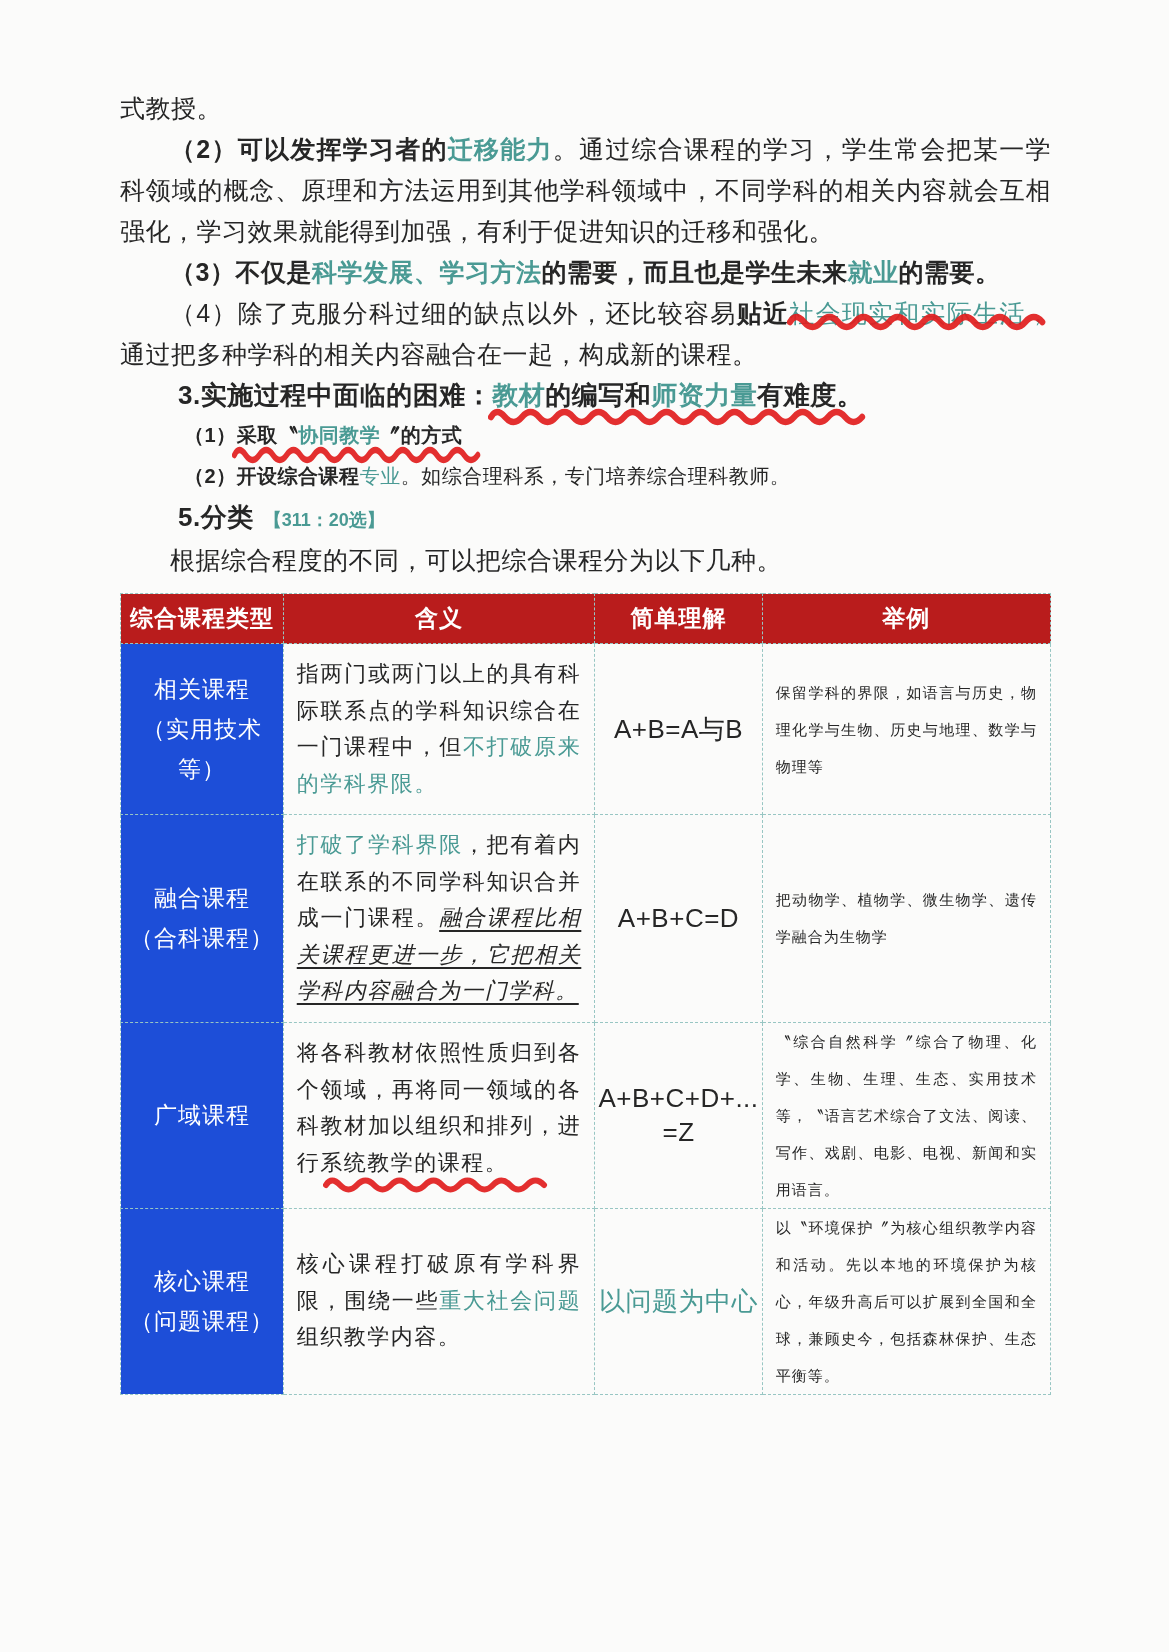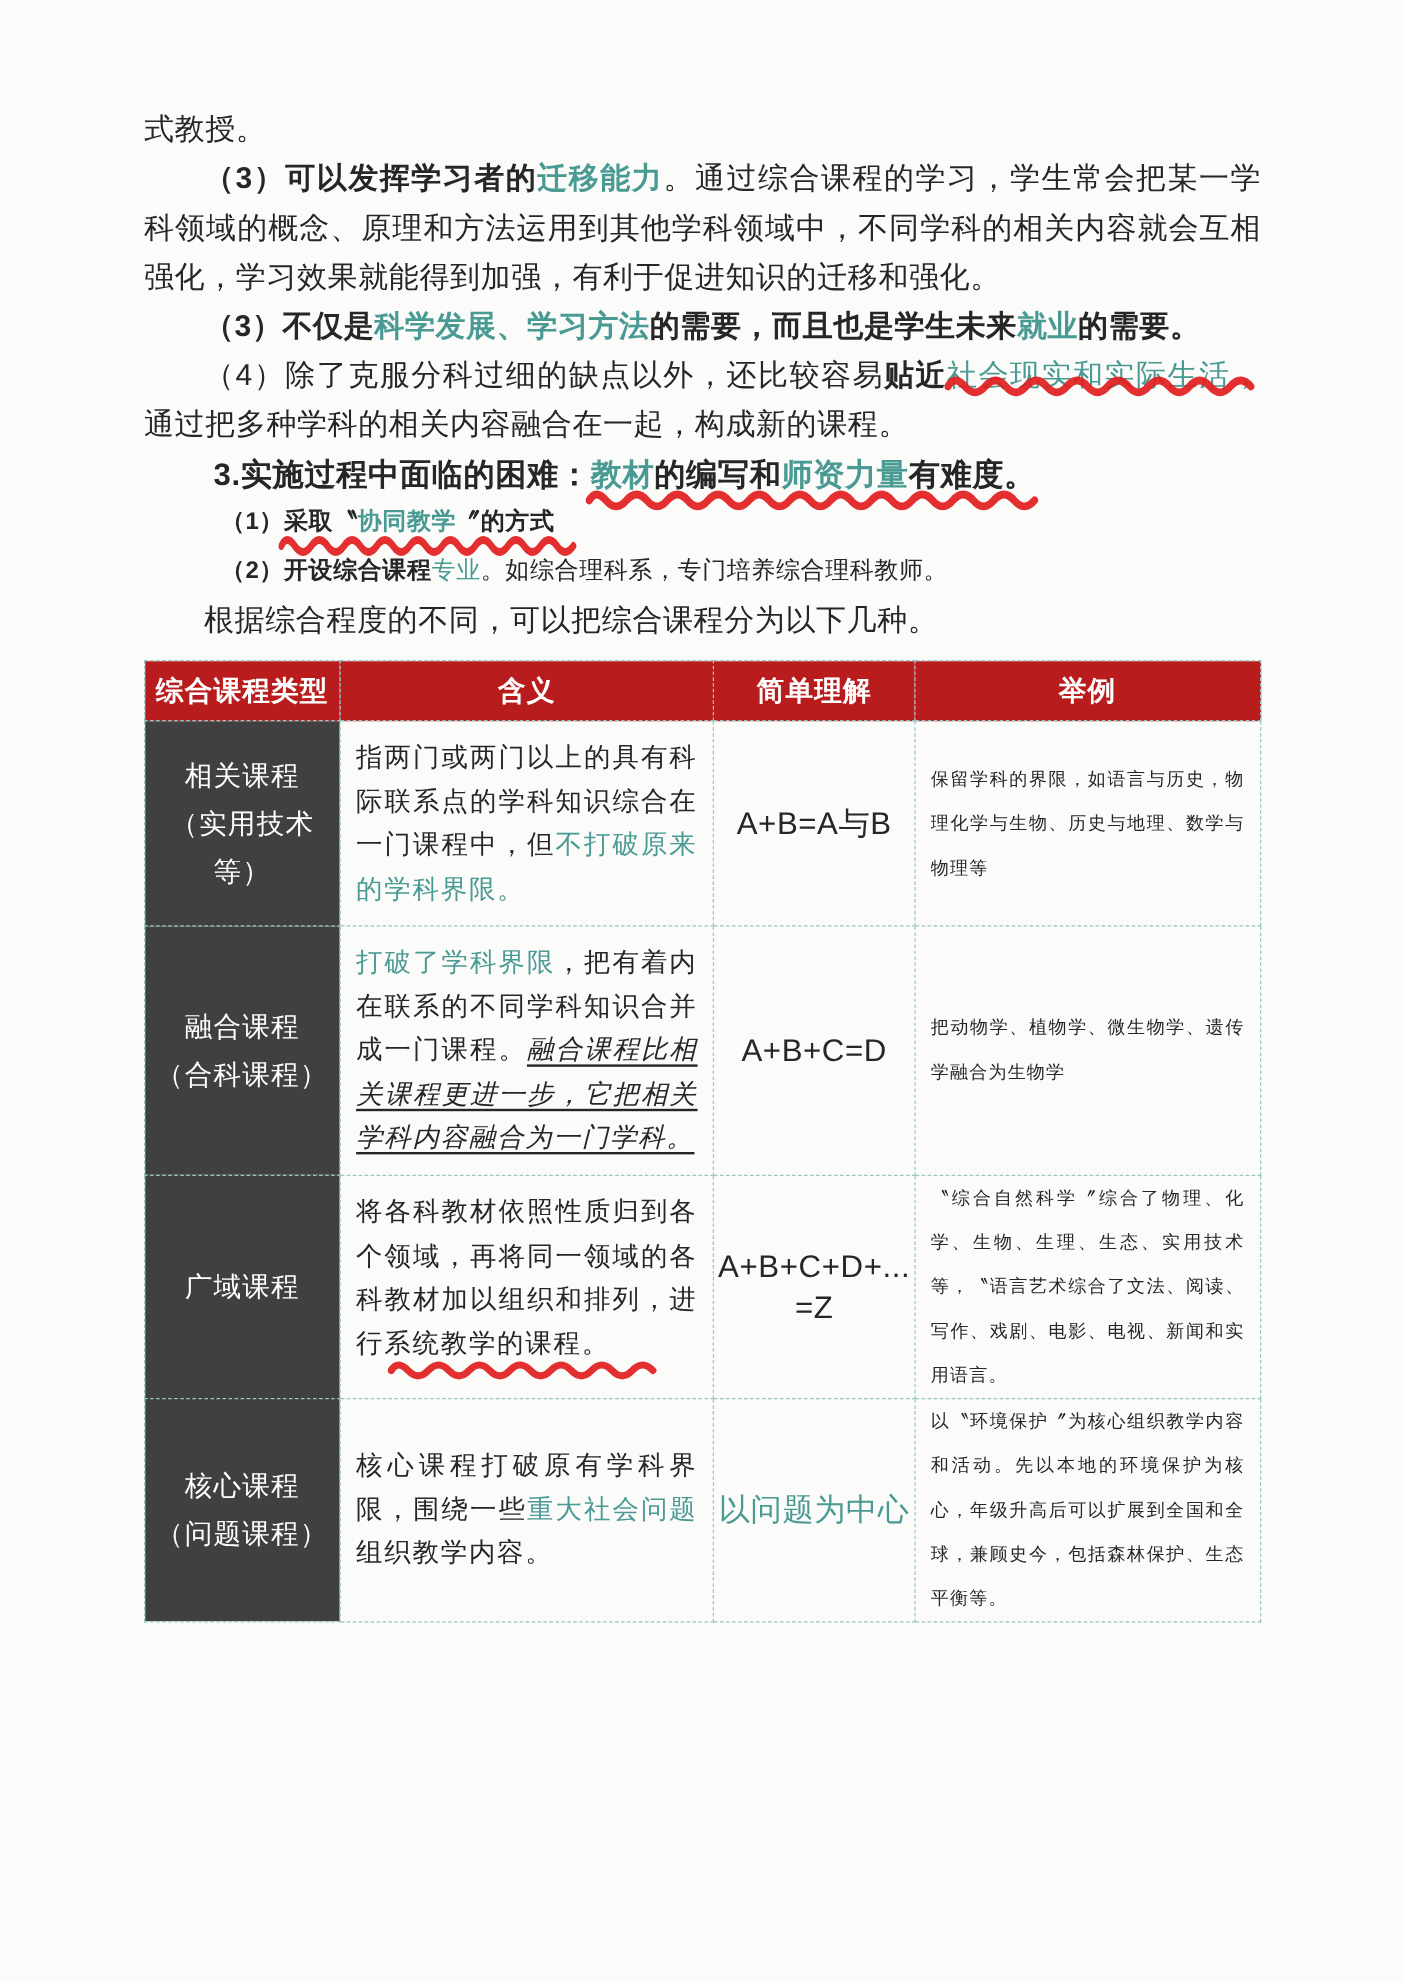--- a/index.html
+++ b/index.html
@@ -42,21 +42,21 @@
   .cur-table col.c3 { width:18.0%; }
   .cur-table col.c4 { width:31.0%; }
 
   .cur-table th, .cur-table td { border:1.5px dashed #98c6c3; }
   .cur-table th {
     background:#b91c1c; color:#ffffff;
     font-size:23px; font-weight:bold; letter-spacing:1px;
     padding:9px 4px; text-align:center;
   }
   .cur-table td.type {
-    background:#404040; color:#ffffff;
+    background:#1d4ed8; color:#ffffff;
     font-size:23px; text-align:center; vertical-align:middle;
     letter-spacing:1px; line-height:40px;
   }
   .cur-table td { vertical-align:middle; }
   .cur-table td.meaning {
     font-size:22px; line-height:36.5px; letter-spacing:1.5px;
     padding:12px 13px; text-align:justify;
   }
   .cur-table td.simple {
     font-size:26px; text-align:center; line-height:34px; letter-spacing:.5px;
@@ -72,39 +72,40 @@
   }
   .r1 { min-height:178px; } .r2 { min-height:228px; } .r3 { min-height:220px; } .r4 { min-height:268px; }
 </style>
 </head>
 <body>
 
 <div class="page">
 
   <p class="para"><span>式教授。</span></p>
 
-  <p class="para indent"><span class="bold">（3）可以发挥学习者的</span><span class="teal-bold">迁移能力</span><span>。通过综合课程的学习，学生常会把某一学科领域的概念、原理和方法运用到其他学科领域中，不同学科的相关内容就会互相强化，学习效果就能得到加强，有利于促进知识的迁移和强化。</span></p>
+  <p class="para indent"><span class="bold">（2）可以发挥学习者的</span><span class="teal-bold">迁移能力</span><span>。通过综合课程的学习，学生常会把某一学科领域的概念、原理和方法运用到其他学科领域中，不同学科的相关内容就会互相强化，学习效果就能得到加强，有利于促进知识的迁移和强化。</span></p>
 
   <p class="para indent"><span class="bold">（3）不仅是</span><span class="teal-bold">科学发展、学习方法</span><span class="bold">的需要，而且也是学生未来</span><span class="teal-bold">就业</span><span class="bold">的需要。</span></p>
 
   <p class="para indent"><span>（4）除了克服分科过细的缺点以外，还比较容易</span><span class="bold">贴近</span><span class="squig-wrap squig-overlap"><span class="teal">社会现实和实际生活，</span><svg class="squiggle" viewBox="0 0 272 20" preserveAspectRatio="none">
           <path d="M 3 10 Q 8.5 1 17 10 Q 25.5 19 34 10 Q 42.5 1 51 10 Q 59.5 19 68 10 Q 76.5 1 85 10 Q 93.5 19 102 10 Q 110.5 1 119 10 Q 127.5 19 136 10 Q 144.5 1 153 10 Q 161.5 19 170 10 Q 178.5 1 187 10 Q 195.5 19 204 10 Q 212.5 1 221 10 Q 229.5 19 238 10 Q 246.5 1 255 10" fill="none" stroke="#e11d1d" stroke-width="6" stroke-linecap="round" opacity="0.92"></path>
         </svg></span><span>通过把多种学科的相关内容融合在一起，构成新的课程。</span></p>
 
   <p class="heading"><span class="bold">3.实施过程中面临的困难：</span><span class="squig-wrap squig-below"><span class="teal">教材</span><span>的编写和</span><span class="teal">师资力量</span><span>有难度。</span><svg class="squiggle" viewBox="0 0 382 20" preserveAspectRatio="none">
           <path d="M 3 10 Q 8.5 1 17 10 Q 25.5 19 34 10 Q 42.5 1 51 10 Q 59.5 19 68 10 Q 76.5 1 85 10 Q 93.5 19 102 10 Q 110.5 1 119 10 Q 127.5 19 136 10 Q 144.5 1 153 10 Q 161.5 19 170 10 Q 178.5 1 187 10 Q 195.5 19 204 10 Q 212.5 1 221 10 Q 229.5 19 238 10 Q 246.5 1 255 10 Q 263.5 19 272 10 Q 280.5 1 289 10 Q 297.5 19 306 10 Q 314.5 1 323 10 Q 331.5 19 340 10 Q 348.5 1 357 10 Q 365.5 19 374 10" fill="none" stroke="#e11d1d" stroke-width="6" stroke-linecap="round" opacity="0.92"></path>
         </svg></span></p>
 
 
   <p class="subitem bold"><span>（1）</span><span class="squig-wrap squig-below-wide"><span>采取〝</span><span class="teal">协同教学</span><span>〞的方式</span><svg class="squiggle" viewBox="0 0 320 20" preserveAspectRatio="none">
           <path d="M 3 10 Q 8.5 1 17 10 Q 25.5 19 34 10 Q 42.5 1 51 10 Q 59.5 19 68 10 Q 76.5 1 85 10 Q 93.5 19 102 10 Q 110.5 1 119 10 Q 127.5 19 136 10 Q 144.5 1 153 10 Q 161.5 19 170 10 Q 178.5 1 187 10 Q 195.5 19 204 10 Q 212.5 1 221 10 Q 229.5 19 238 10 Q 246.5 1 255 10 Q 263.5 19 272 10 Q 280.5 1 289 10 Q 297.5 19 306 10" fill="none" stroke="#e11d1d" stroke-width="6" stroke-linecap="round" opacity="0.92"></path>
         </svg></span></p>
 
   <p class="subitem"><span class="bold">（2）开设综合课程</span><span class="teal">专业</span><span>。如综合理科系，专门培养综合理科教师。</span></p>
 
+  <p class="heading"><span>5.分类</span><span class="tag">【311：20选】</span></p>
 
   <p class="para indent"><span>根据综合程度的不同，可以把综合课程分为以下几种。</span></p>
 
   <table class="cur-table">
     <colgroup>
         <col class="c1">
         <col class="c2">
         <col class="c3">
         <col class="c4">
       </colgroup>

